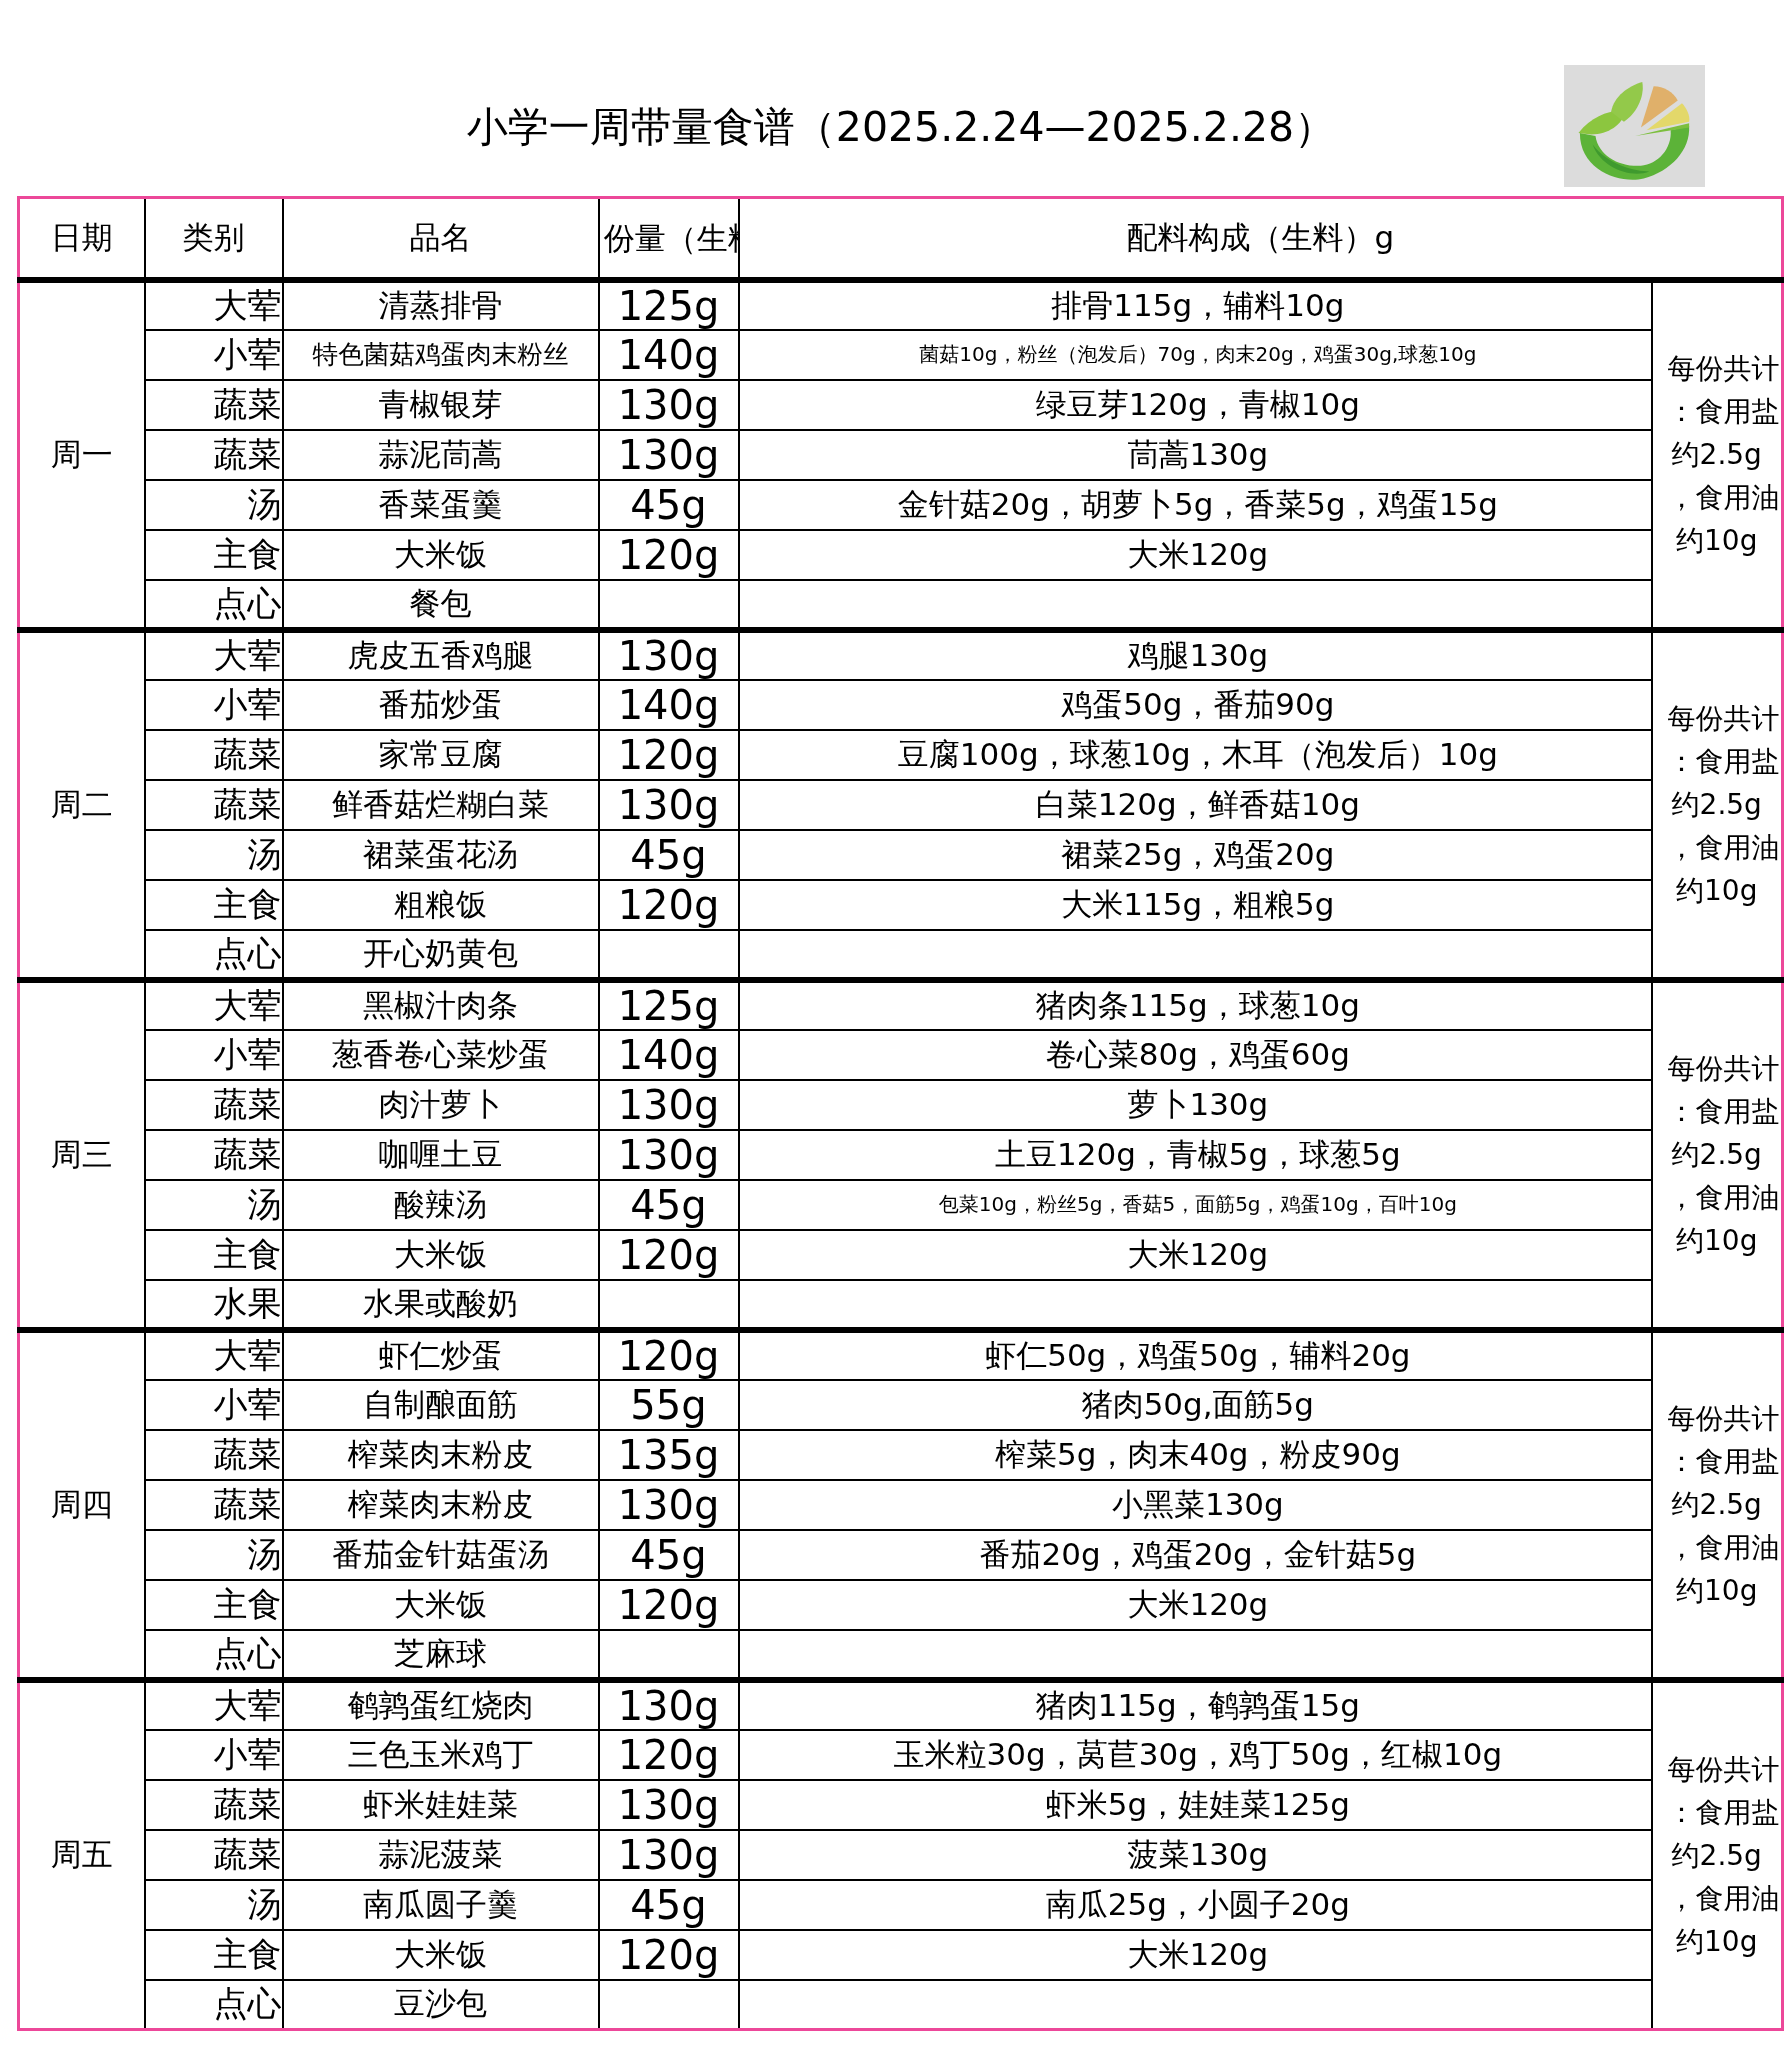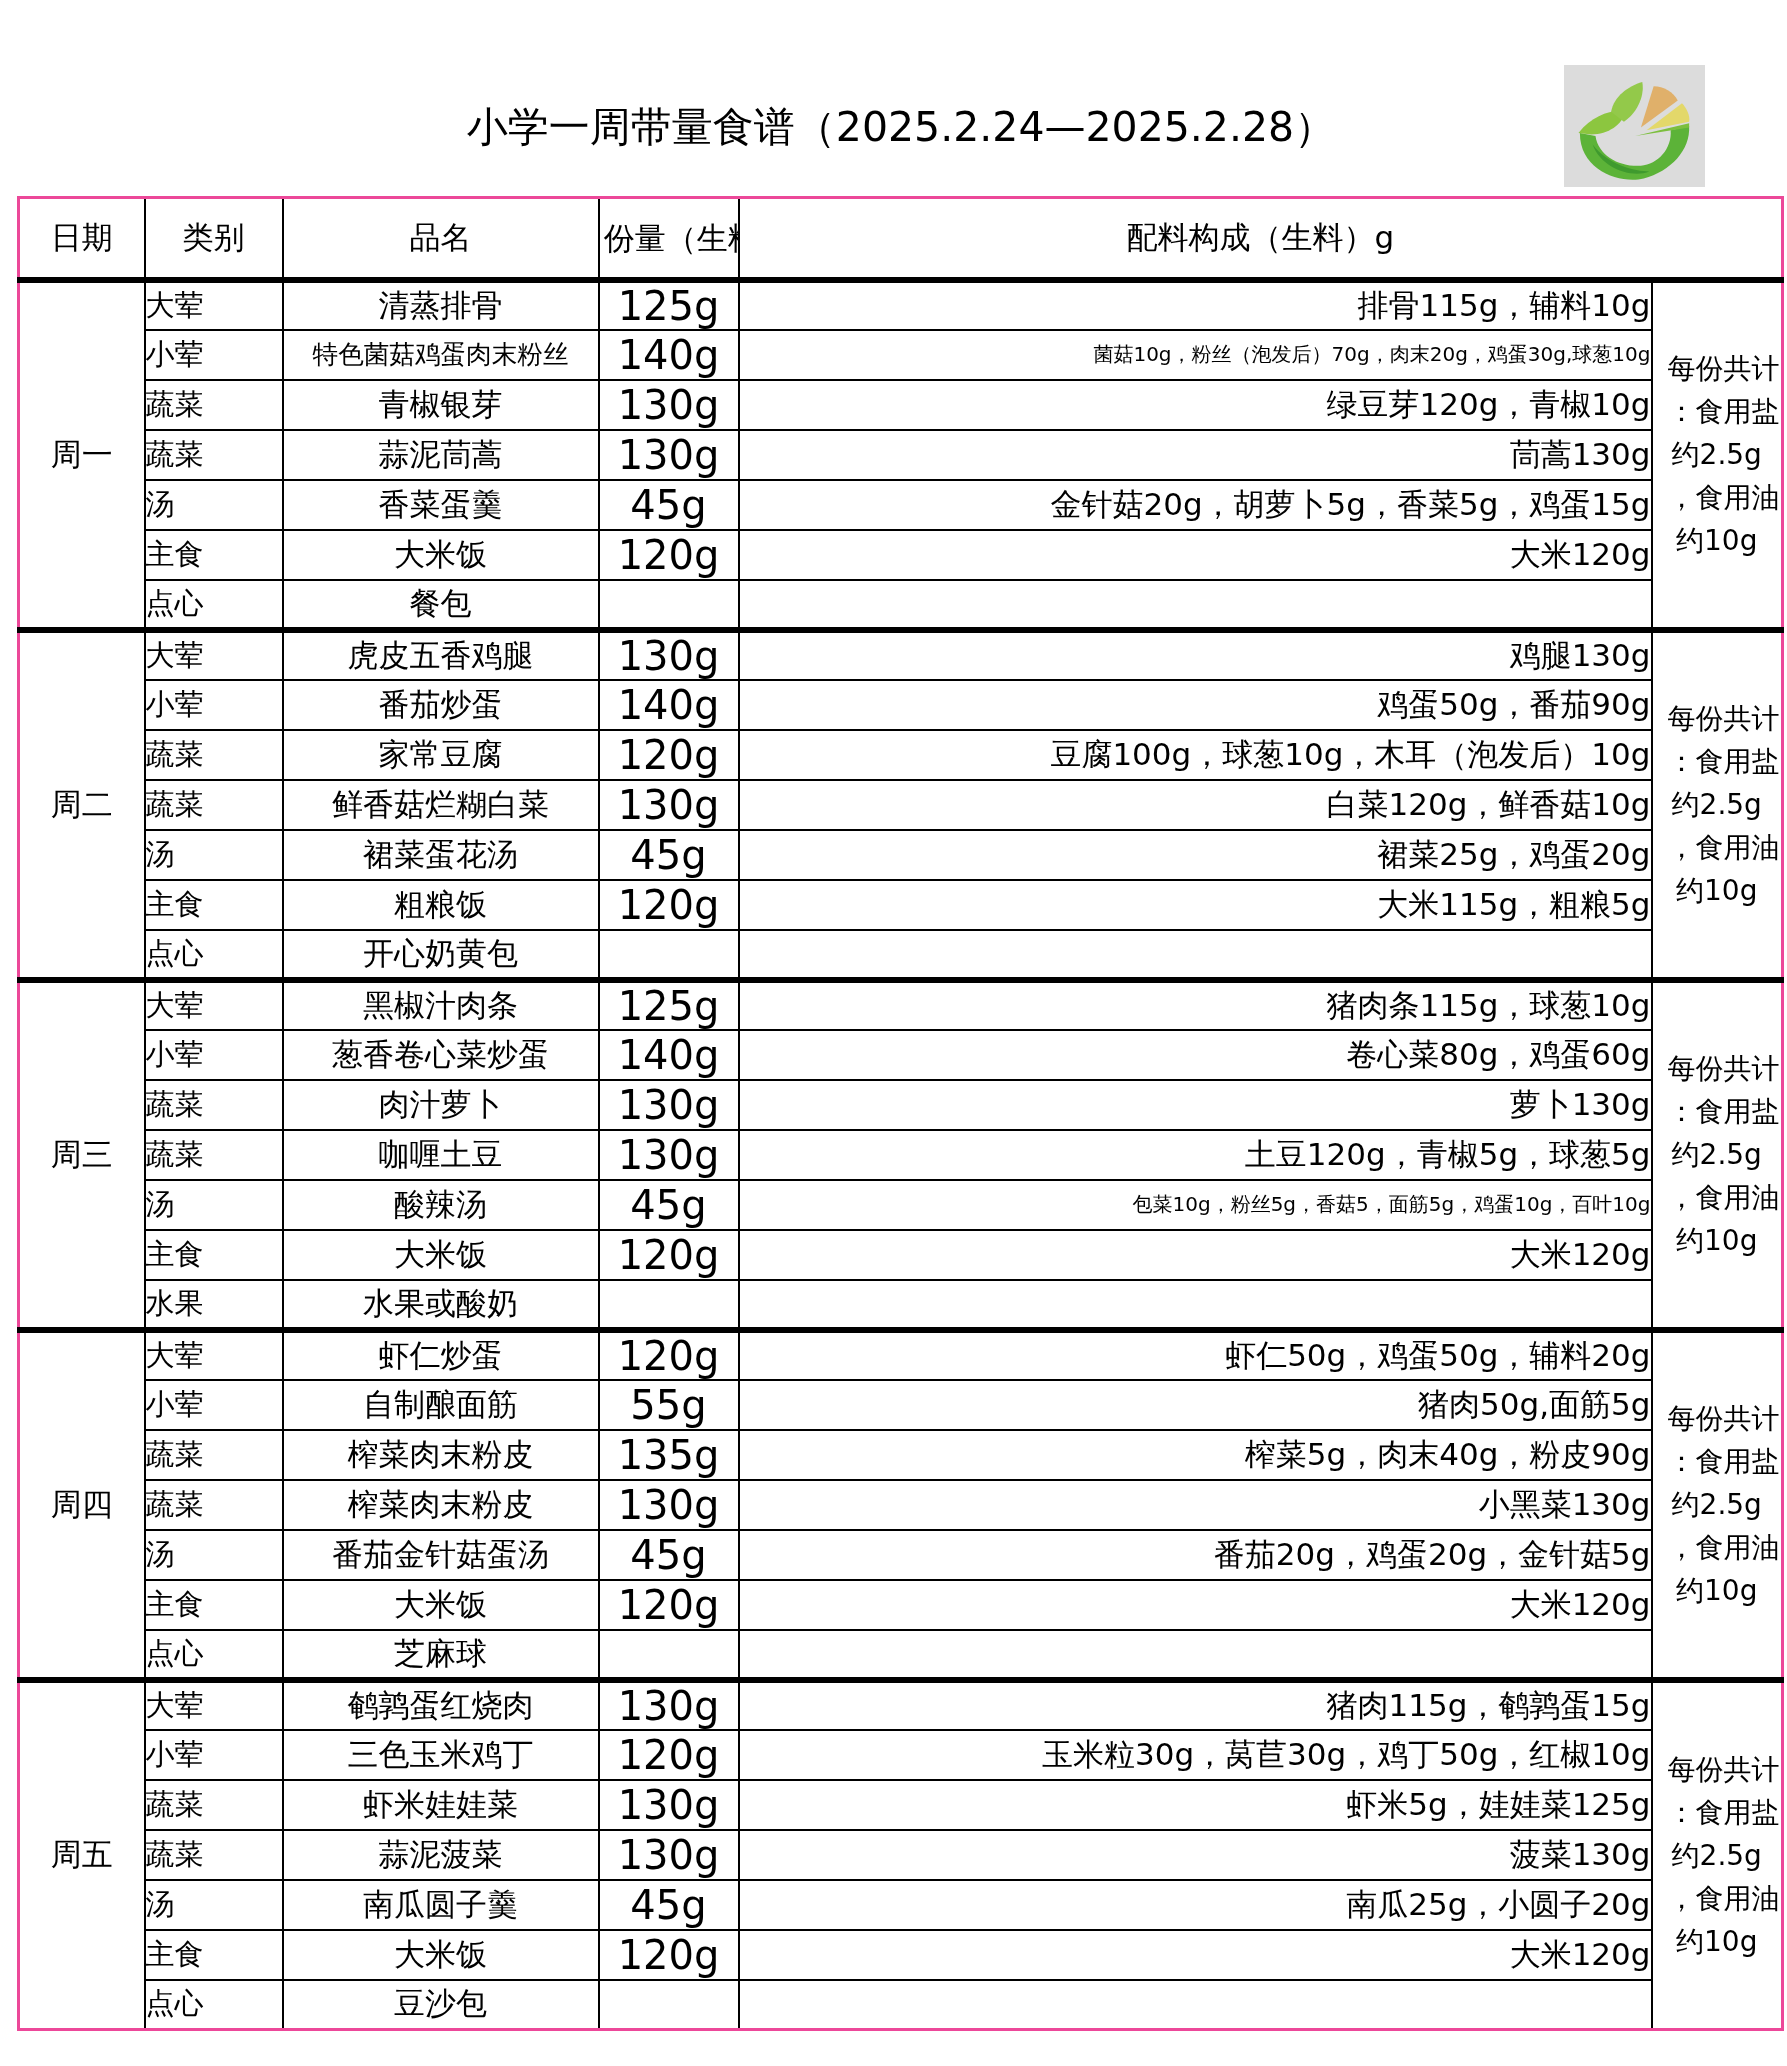--- a/index.html
+++ b/index.html
@@ -22,25 +22,25 @@
     border-collapse: collapse; table-layout: fixed;
     border: 3px solid #ec4899;
   }
   table.menu td, table.menu th {
     border: 2.1px solid #000; font-weight: normal; overflow: hidden; white-space: nowrap;
   }
   table.menu th { height: 82px; font-size: 31px; text-align: center; vertical-align: middle; border-bottom: 6.4px solid #000; }
   th.qty-head { font-size: 21px; line-height: 34px; white-space: normal; word-break: break-all; padding: 0 4.3px; }
   td { height: 50px; }
   td.day { font-size: 31px; text-align: center; vertical-align: middle; }
-  td.cat { font-size: 29px; text-align: left; }
+  td.cat { font-size: 34px; text-align: right; }
   td.name { font-size: 31px; text-align: center; }
   td.name.small { font-size: 25.6px; }
   td.qty { font-size: 40px; text-align: center; }
-  td.ing { font-size: 31px; text-align: right; padding-left: 5.7px; }
+  td.ing { font-size: 31px; text-align: center; padding-left: 5.7px; }
   td.ing.small { font-size: 20px; }
   td.note { font-size: 28px; text-align: center; vertical-align: middle; white-space: normal; line-height: 43px; padding: 0 15px; }
   td.note span { display: block; }
   tr.block-start td { border-top: 6.4px solid #000; }
   td.right-outer { border-right: 5px solid #000; }
 </style>
 </head>
 <body>
 
 <div class="title">小学一周带量食谱（2025.2.24—2025.2.28）</div>

